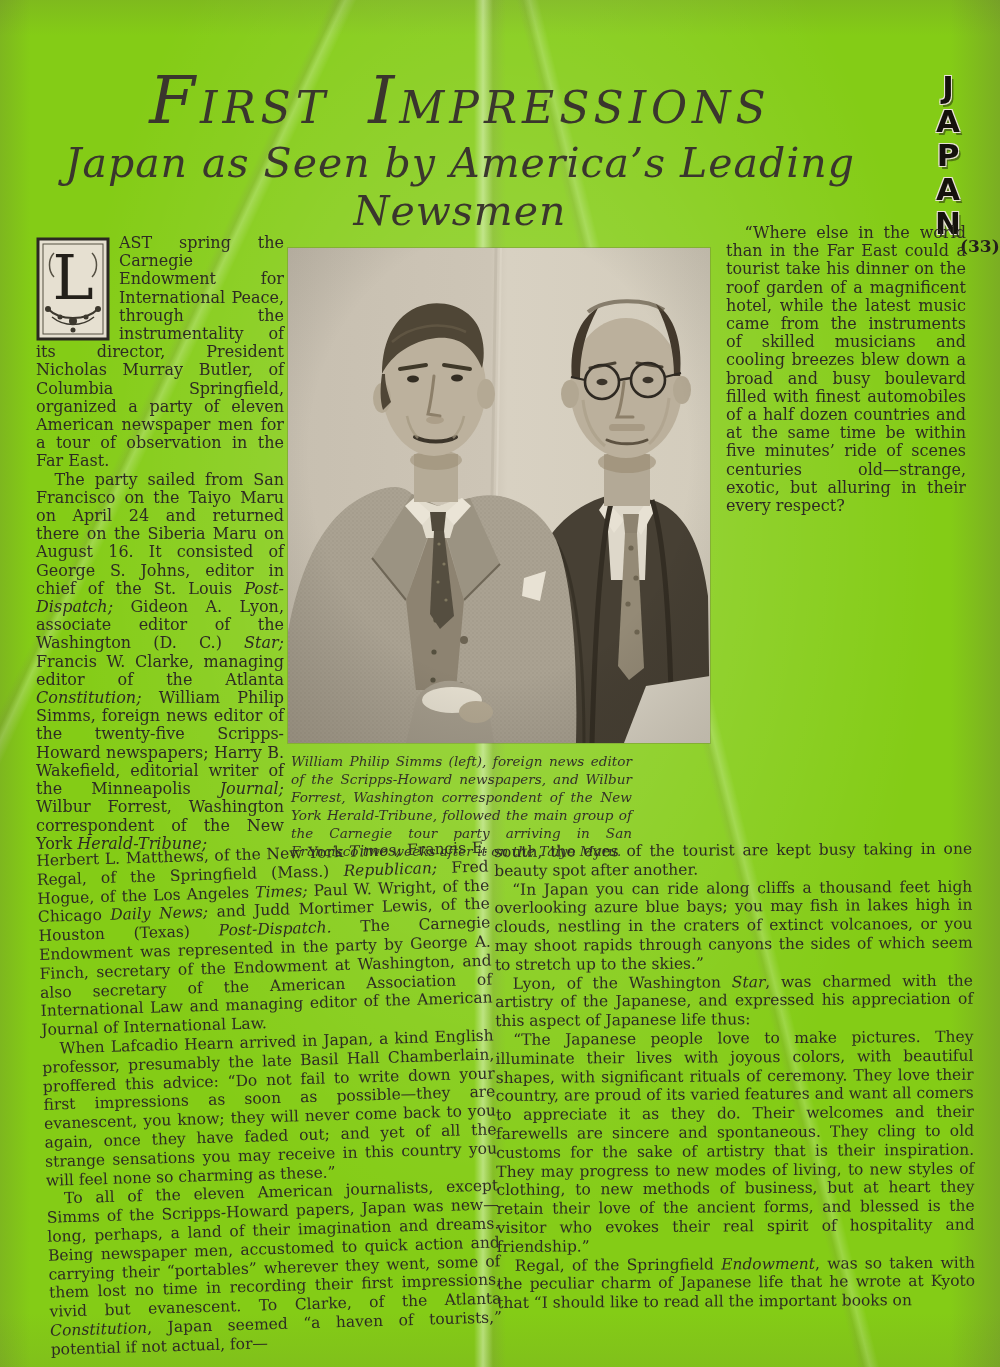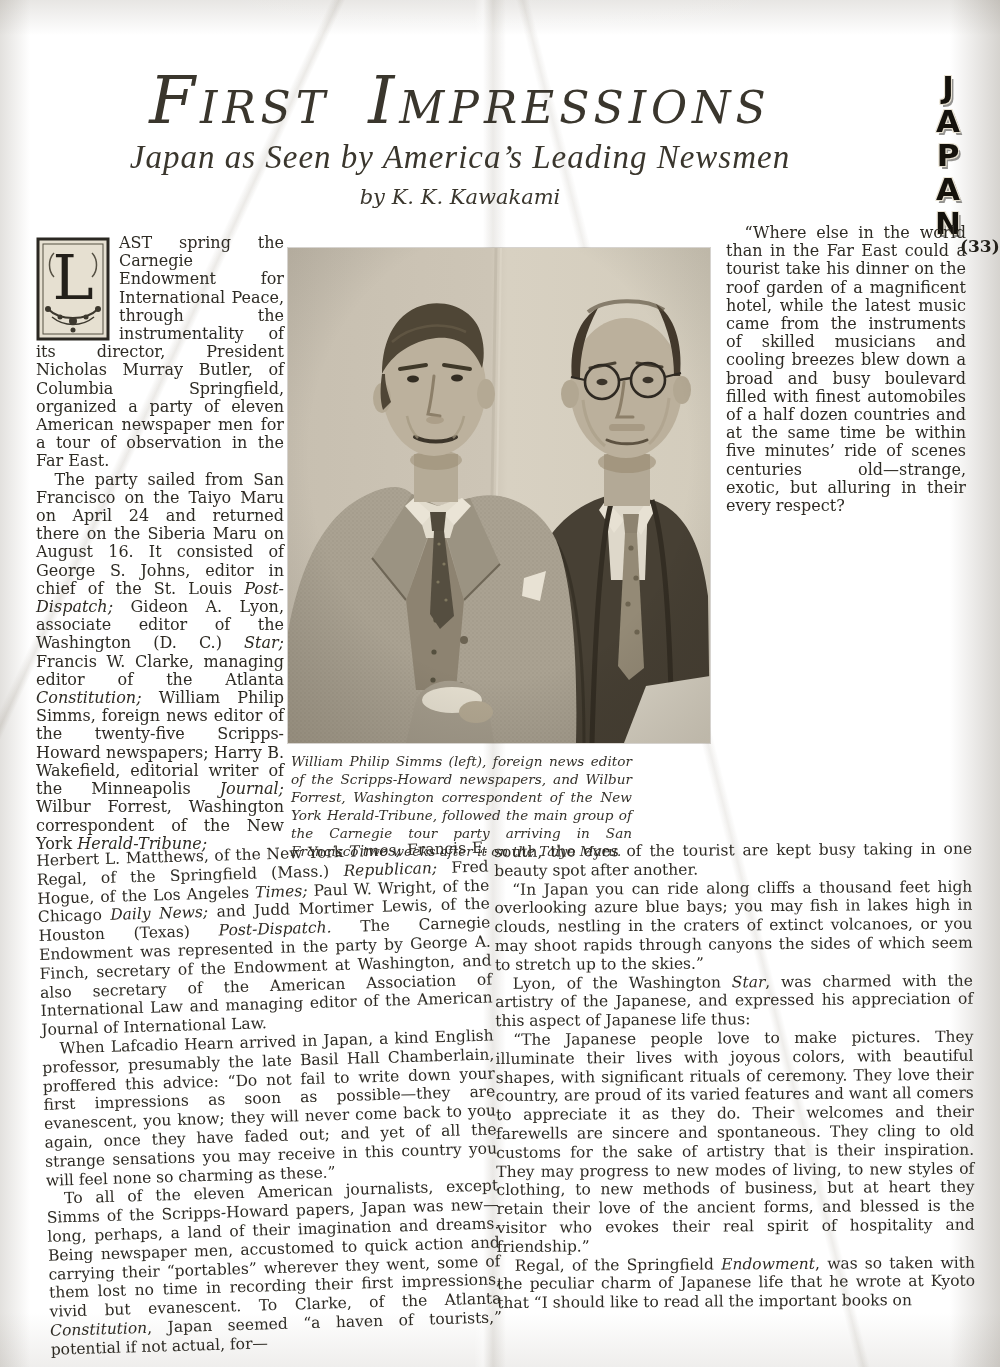--- a/index.html
+++ b/index.html
@@ -1,35 +1,35 @@
 <!DOCTYPE html>
 <html><head>
 <meta charset="utf-8">
 <style>
   html,body{margin:0;padding:0;}
   body{width:1000px;height:1367px;background:#b5ae9f;}
   .page{position:relative;width:1000px;height:1367px;overflow:hidden;
-        background:#ffffff;color:#2e2b24;
+        background:#84cc16;color:#2e2b24;
         font-family:"DejaVu Serif", serif;}
   .creases{position:absolute;inset:0;pointer-events:none;
     background:
       radial-gradient(ellipse at 50% 38%, rgba(255,255,255,.22), transparent 62%),
       linear-gradient(90deg, transparent 47.4%, rgba(255,255,255,.42) 48.3%, rgba(122,112,95,.16) 49.3%, transparent 50.6%),
       linear-gradient(90deg, rgba(96,86,70,.18), transparent 3%),
       linear-gradient(270deg, rgba(96,86,70,.26), transparent 5%),
       linear-gradient(180deg, rgba(96,86,70,.15), transparent 2.6%),
       linear-gradient(0deg, rgba(96,86,70,.10), transparent 4%),
       linear-gradient(115deg, transparent 20.2%, rgba(128,118,100,.16) 20.7%, rgba(255,255,255,.22) 21.1%, transparent 21.8%),
       linear-gradient(76deg, transparent 63.9%, rgba(128,118,100,.13) 64.4%, rgba(255,255,255,.20) 64.9%, transparent 65.6%);}
   .masthead{position:absolute;top:62px;left:0;width:920px;text-align:center;color:#3a362d;}
   .title{font-style:italic;letter-spacing:5px;white-space:nowrap;}
   .title .tw + .tw{margin-left:28px;}
   .title .cap{font-size:66px;}
   .title .rest{font-size:44px;}
-  .subtitle{margin-top:0px;font-size:33px;font-style:italic;letter-spacing:1px;font-family:Liberation Serif, serif;}
+  .subtitle{margin-top:0px;font-size:41px;font-style:italic;letter-spacing:1px;}
   .byline{margin-top:9px;font-size:21px;font-style:italic;}
   .japan{position:absolute;top:70px;left:926px;width:44px;text-align:center;
          font-family:"DejaVu Sans", sans-serif;font-weight:bold;font-size:31px;
          color:#15120c;line-height:34px;
          text-shadow:-1px -1px 0 #e9e3d4, 1px -1px 0 #e9e3d4, -1px 1px 0 #e9e3d4,
                      1px 1px 0 #e9e3d4, 2.5px 2.5px 0 rgba(20,17,12,.45);}
   .pageno{position:absolute;top:236px;left:960px;font-weight:bold;font-size:17px;color:#23201a;}
   .col{position:absolute;text-align:justify;}
   .col p{margin:0;text-indent:1.15em;}
   .col p.noind{text-indent:0;}

